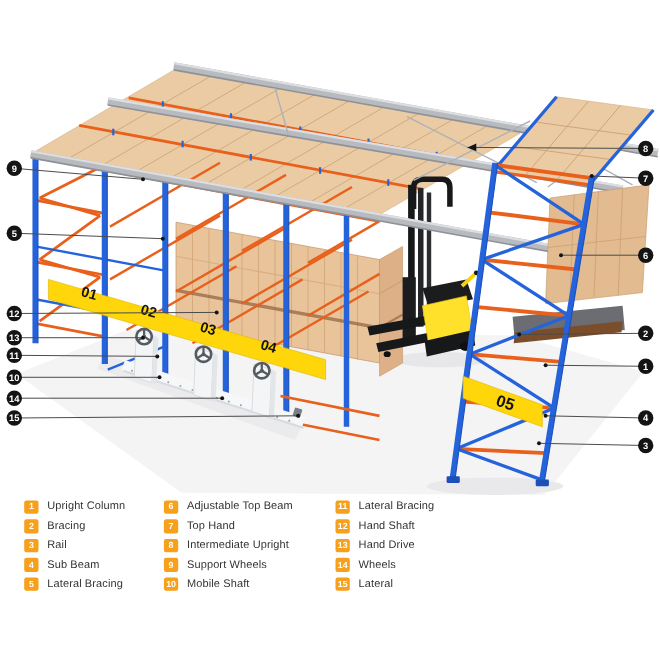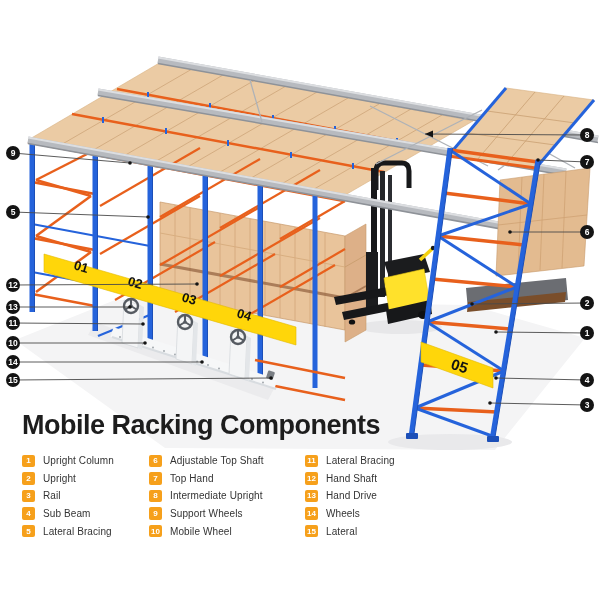--- a/index.html
+++ b/index.html
@@ -351,64 +351,63 @@
   <div class="callout" style="left:6px;top:355px">14</div>
   <div class="callout" style="left:6px;top:373px">15</div>
   <div class="callout" style="left:580px;top:128px">8</div>
   <div class="callout" style="left:580px;top:155px">7</div>
   <div class="callout" style="left:580px;top:225px">6</div>
   <div class="callout" style="left:580px;top:296px">2</div>
   <div class="callout" style="left:580px;top:326px">1</div>
   <div class="callout" style="left:580px;top:373px">4</div>
   <div class="callout" style="left:580px;top:398px">3</div>
 
-  <div class="page-title">Mobile Racking Components</div>
 
   <div class="legend-col" style="left:22px">
     <div class="lrow">
         <span class="badge">1</span>
         <span class="llabel">Upright Column</span>
       </div>
     <div class="lrow">
         <span class="badge">2</span>
-        <span class="llabel">Upright</span>
+        <span class="llabel">Bracing</span>
       </div>
     <div class="lrow">
         <span class="badge">3</span>
         <span class="llabel">Rail</span>
       </div>
     <div class="lrow">
         <span class="badge">4</span>
         <span class="llabel">Sub Beam</span>
       </div>
     <div class="lrow">
         <span class="badge">5</span>
         <span class="llabel">Lateral Bracing</span>
       </div>
   </div>
   <div class="legend-col" style="left:149px">
     <div class="lrow">
         <span class="badge">6</span>
-        <span class="llabel">Adjustable Top Shaft</span>
+        <span class="llabel">Adjustable Top Beam</span>
       </div>
     <div class="lrow">
         <span class="badge">7</span>
         <span class="llabel">Top Hand</span>
       </div>
     <div class="lrow">
         <span class="badge">8</span>
         <span class="llabel">Intermediate Upright</span>
       </div>
     <div class="lrow">
         <span class="badge">9</span>
         <span class="llabel">Support Wheels</span>
       </div>
     <div class="lrow">
         <span class="badge">10</span>
-        <span class="llabel">Mobile Wheel</span>
+        <span class="llabel">Mobile Shaft</span>
       </div>
   </div>
   <div class="legend-col" style="left:305px">
     <div class="lrow">
         <span class="badge">11</span>
         <span class="llabel">Lateral Bracing</span>
       </div>
     <div class="lrow">
         <span class="badge">12</span>
         <span class="llabel">Hand Shaft</span>

